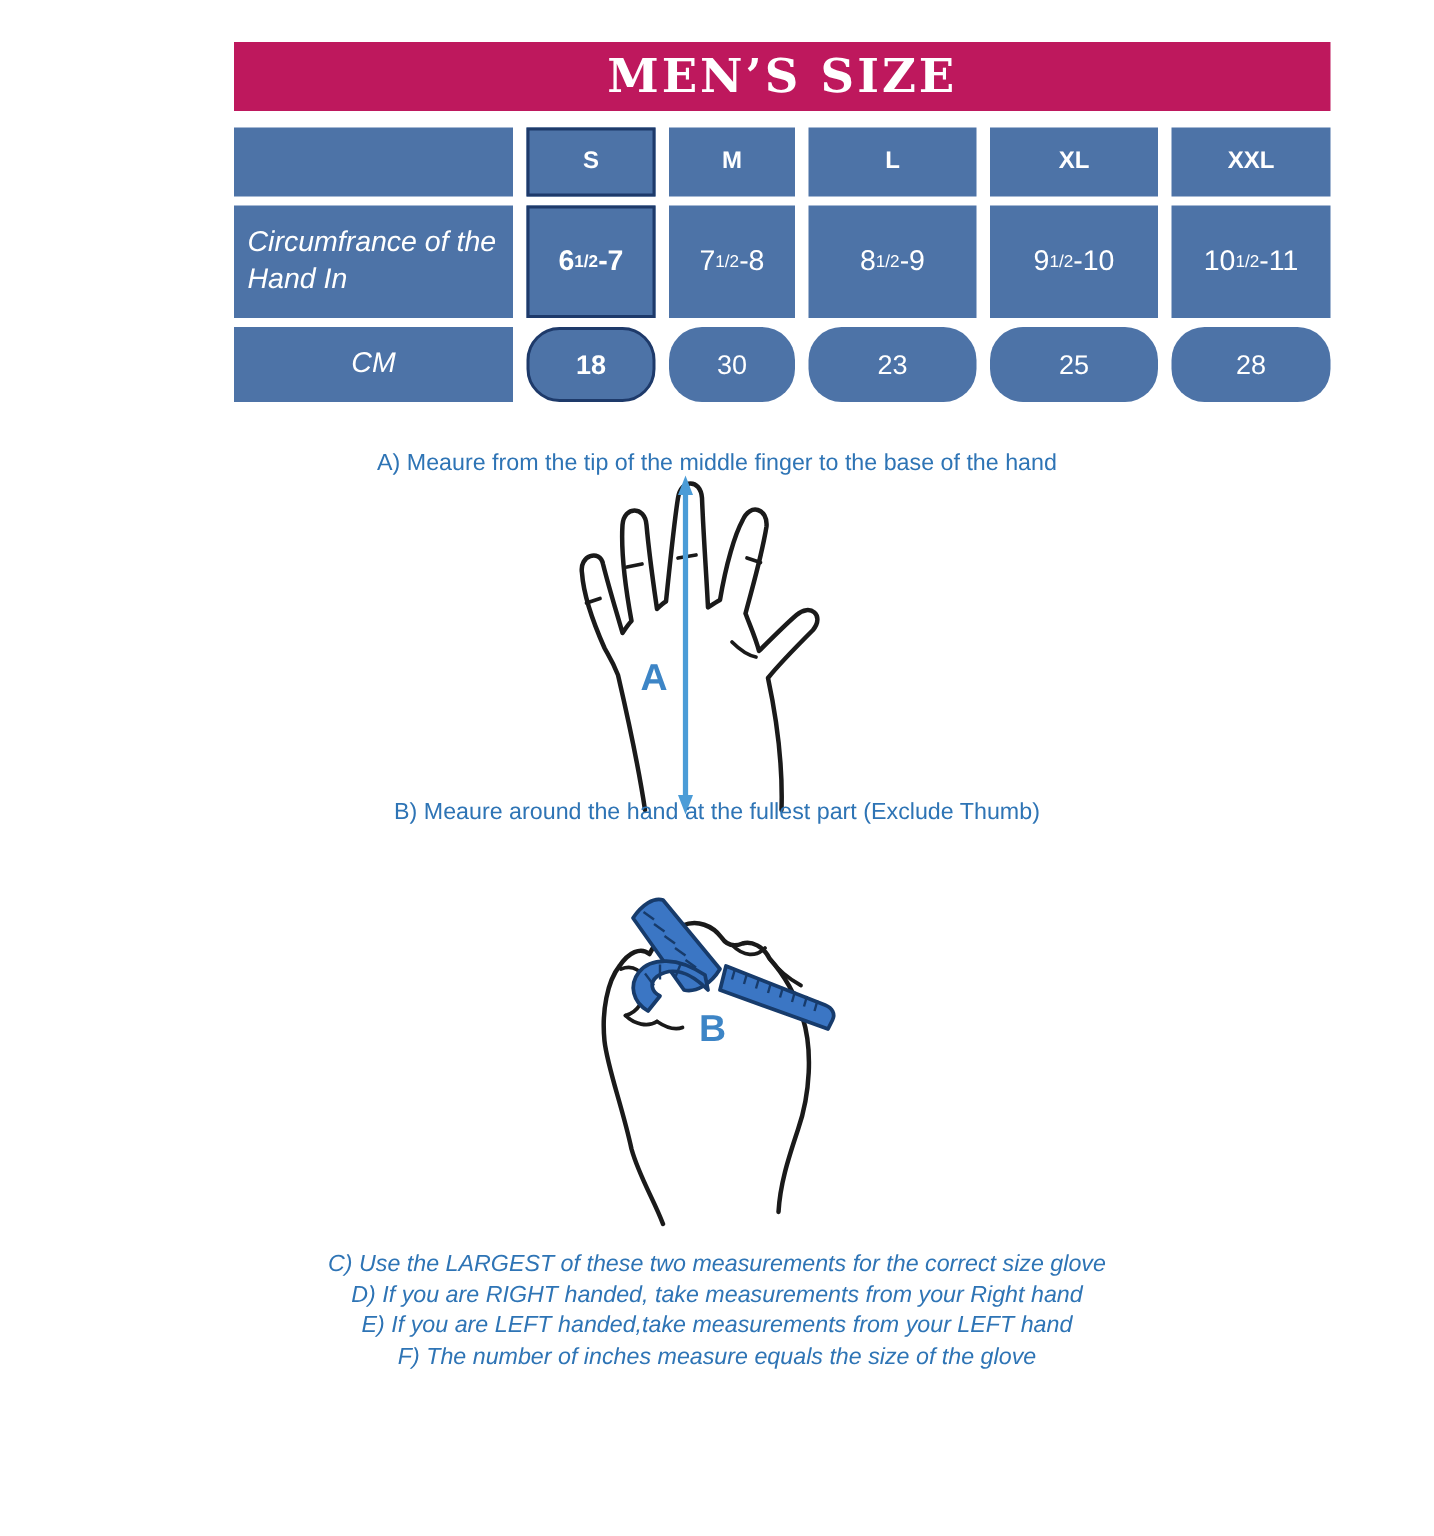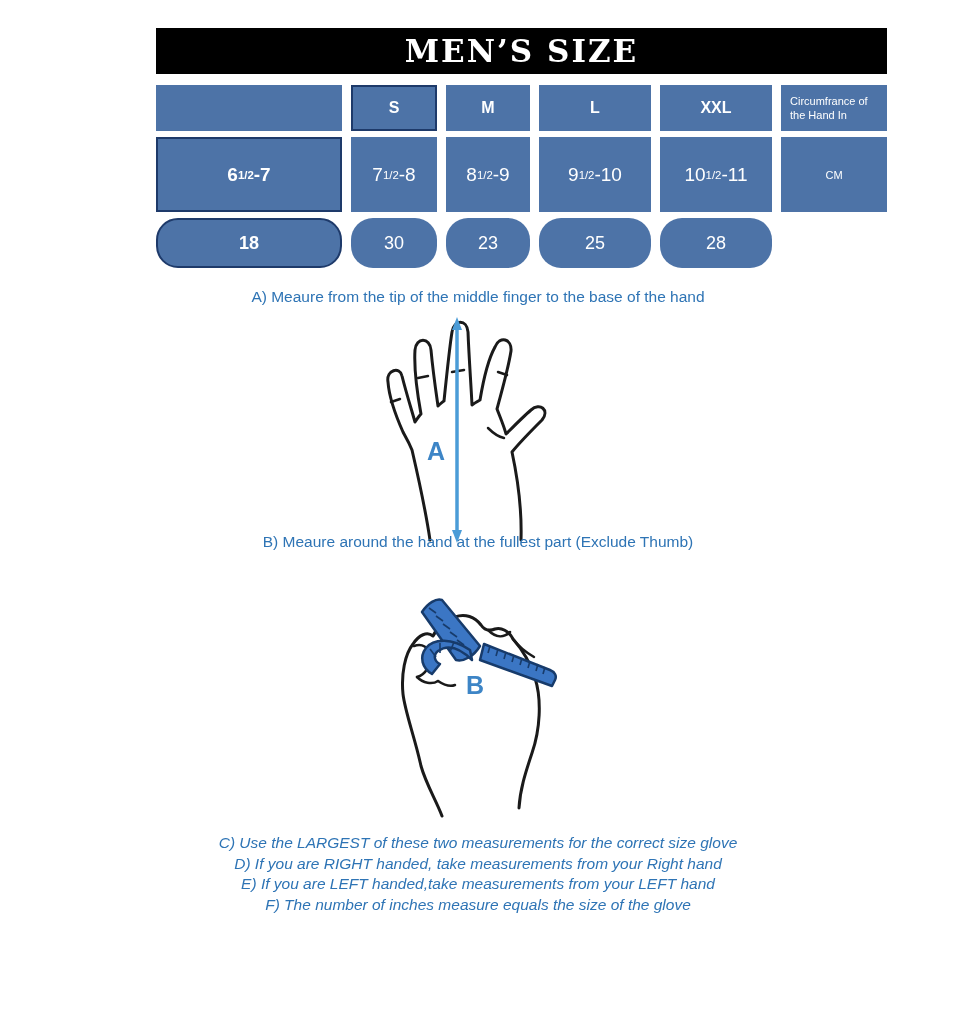--- a/index.html
+++ b/index.html
@@ -3,70 +3,71 @@
 <meta charset="utf-8">
 <style>
   html,body{margin:0;padding:0;}
   body{
     width:956px;height:1024px;position:relative;background:#ffffff;
     font-family:"Liberation Sans", sans-serif;overflow:hidden;
   }
   
   .chart{position:absolute;left:156px;top:28px;width:731px;}
   .chart-title{
-    height:46px;background:#000000;color:#ffffff;
+    height:46px;background:#be185d;color:#ffffff;
     display:flex;align-items:center;justify-content:center;
     font-family:"DejaVu Serif", serif;font-weight:bold;font-size:31px;
     letter-spacing:2px;margin-bottom:11px;
   }
   .grid{
     display:grid;
     grid-template-columns:186px 86px 84px 112px 112px 106px;
     grid-template-rows:46px 75px 50px;
     column-gap:9px;row-gap:6px;
   }
   .cell{
     background:#4d73a7;color:#ffffff;box-sizing:border-box;
     display:flex;align-items:center;justify-content:center;
     text-align:center;
   }
   .cell.hdr{font-weight:bold;font-size:16px;}
-  .cell.rowlabel{font-size:11px;}
+  .cell.rowlabel{font-size:19px;font-style:italic;}
   .cell.rowlabel.left{justify-content:flex-start;text-align:left;padding:0 6px 0 9px;line-height:1.28;}
   .cell.val{font-size:19px;}
   .cell.val2{font-size:18px;border-radius:22px;}
   .cell.scol{border:2px solid #1e3a6a;}
   .cell.sbold{font-weight:bold;text-align:right;}
   .frac{font-size:0.6em;letter-spacing:0;}
   
   .instr{
     position:absolute;left:0;width:956px;text-align:center;
     color:#2e74b5;font-size:15.5px;line-height:20.5px;
   }
-  #instr-a{top:287px;}
+  #instr-a{top:299px;}
   #instr-b{top:532px;}
   #instr-cdef{top:833px;font-style:italic;}
   
   .diagram{position:absolute;}
   #hand-diagram{left:368px;top:310px;width:210px;height:240px;}
   #fist-diagram{left:392px;top:586px;width:200px;height:244px;}
   svg{display:block;}
 </style>
 </head>
 <body>
 
 <div class="chart">
   <div class="chart-title">MEN’S SIZE</div>
 
   <div class="grid">
 
     <div class="cell hdr"></div>
     <div class="cell hdr scol">S</div>
     <div class="cell hdr">M</div>
     <div class="cell hdr">L</div>
+    <div class="cell hdr">XL</div>
     <div class="cell hdr">XXL</div>
 
     <div class="cell rowlabel left">Circumfrance of the Hand In</div>
     <div class="cell val scol sbold">6 <span class="frac">1/2</span>-7</div>
     <div class="cell val">7<span class="frac">1/2</span>-8</div>
     <div class="cell val">8<span class="frac">1/2</span> -9</div>
     <div class="cell val">9<span class="frac">1/2</span> -10</div>
     <div class="cell val">10<span class="frac">1/2</span>-11</div>
 
     <div class="cell rowlabel">CM</div>

